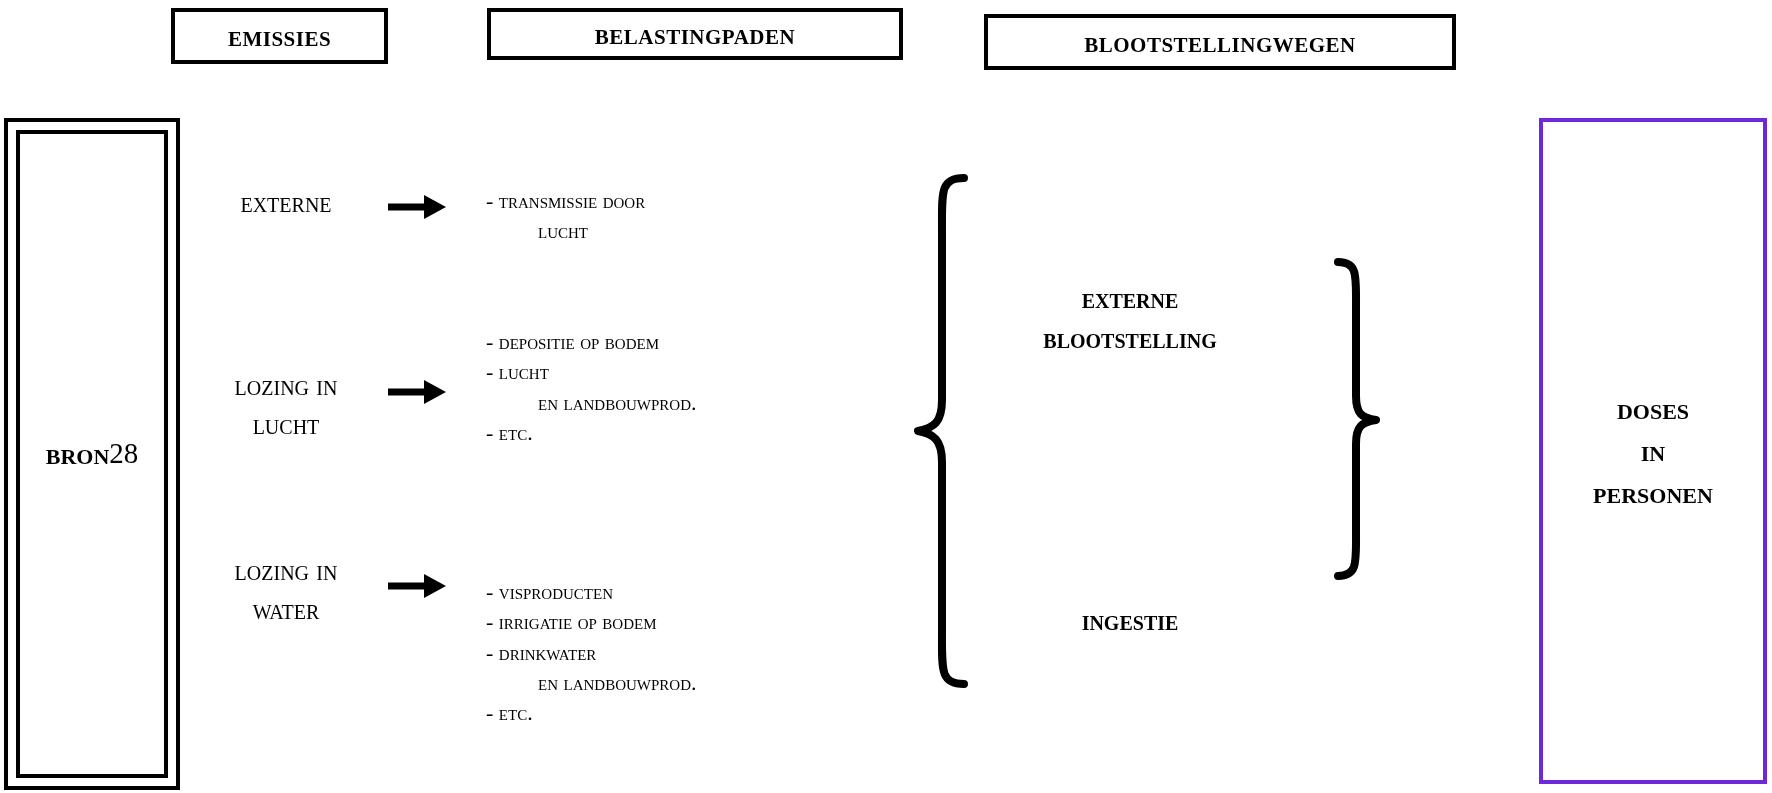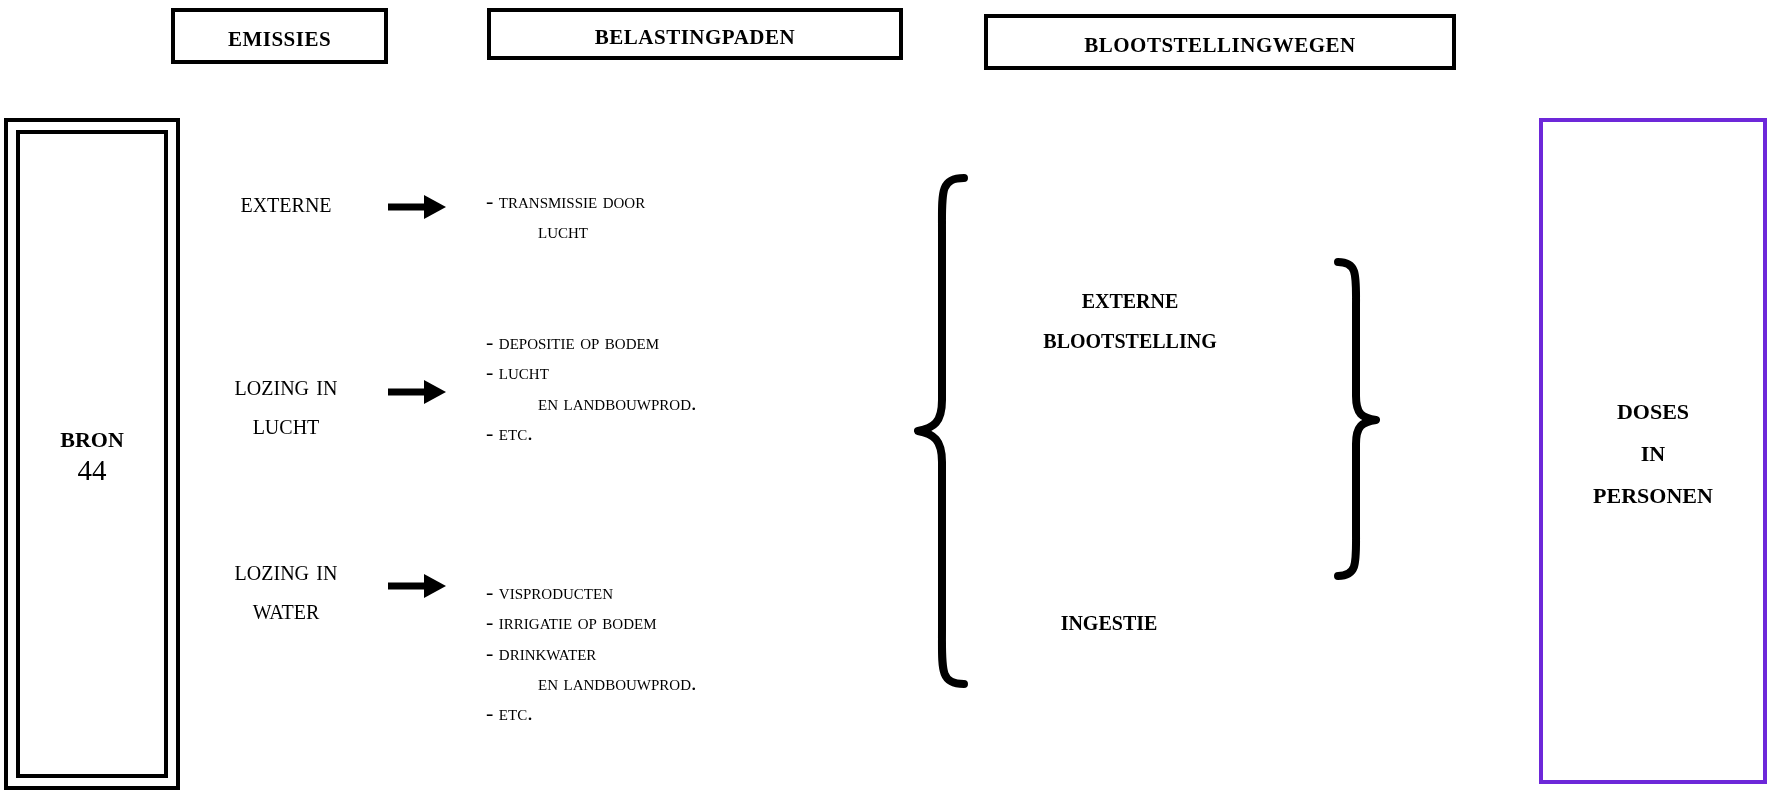--- a/index.html
+++ b/index.html
@@ -55,21 +55,21 @@
   }
   #bron-inner {
     position: absolute;
     left: 8px;
     top: 8px;
     right: 8px;
     bottom: 8px;
     border: 4px solid #000;
     box-sizing: border-box;
     display: flex;
-    flex-direction: column;
+    flex-direction: row;
     align-items: center;
     justify-content: center;
     background: #fff;
   }
   #bron-label {
     font-weight: bold;
     font-variant: small-caps;
     text-transform: lowercase;
     font-size: 31px;
     line-height: 1.1;
@@ -158,41 +158,41 @@
     width: 330px;
     text-align: center;
     font-weight: bold;
     font-variant: small-caps;
     text-transform: lowercase;
     font-size: 29px;
     line-height: 1.38;
   }
   #route-0 { left: 965px; top: 278px; }
   #route-1 { left: 965px; top: 460px; }
-  #route-2 { left: 944px; top: 600px; }
+  #route-2 { left: 965px; top: 600px; }
 </style>
 </head>
 <body>
 
 <div class="stage">
 
   <div class="col-header" id="hdr-emissies">
     <span>Emissies</span>
   </div>
   <div class="col-header" id="hdr-belasting">
     <span>Belastingpaden</span>
   </div>
   <div class="col-header" id="hdr-blootstel">
     <span>Blootstellingwegen</span>
   </div>
 
   <div id="bron-outer">
     <div id="bron-inner">
       <div id="bron-label">Bron</div>
-      <div id="bron-number">44</div>
+      <div id="bron-number">28</div>
     </div>
   </div>
 
   <div class="emission" id="emi-0">
     <div>Externe</div>
   </div>
   <div class="emission" id="emi-1">
     <div>Lozing in</div>
     <div>Lucht</div>
   </div>

